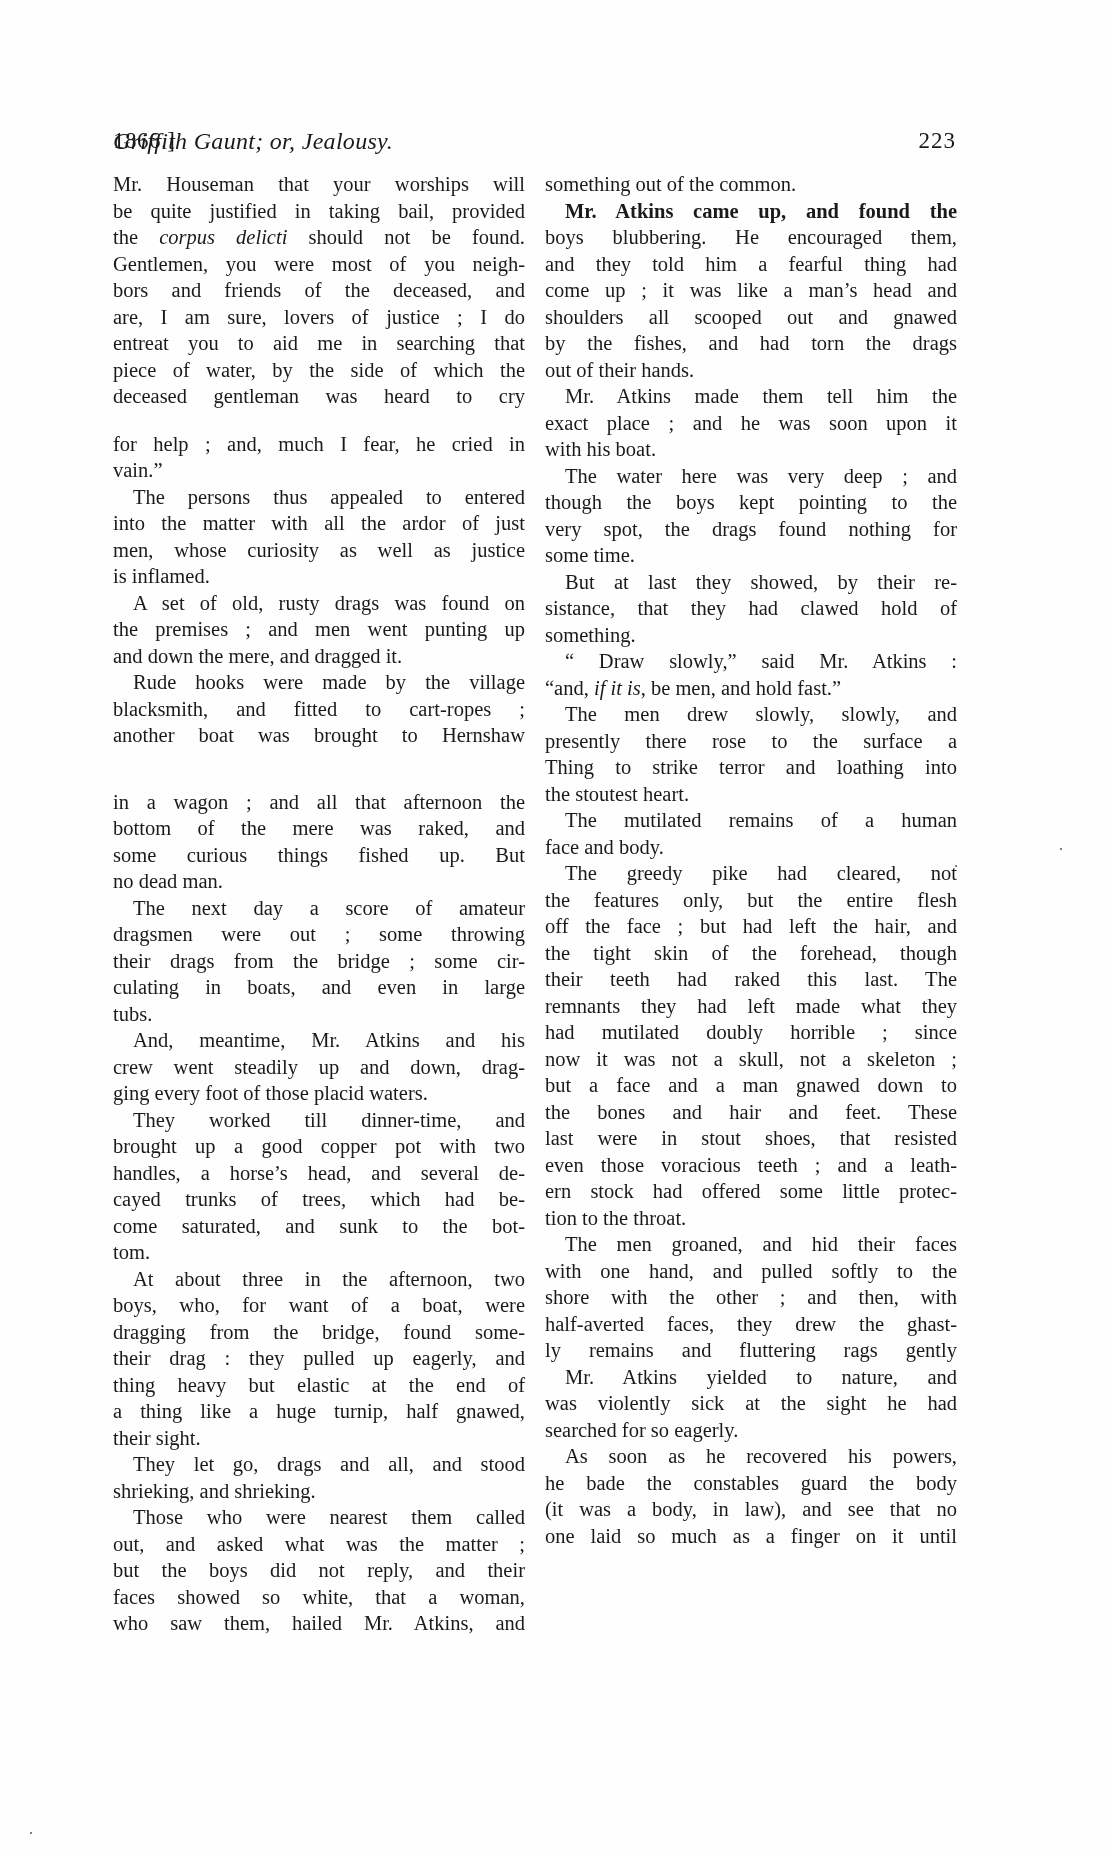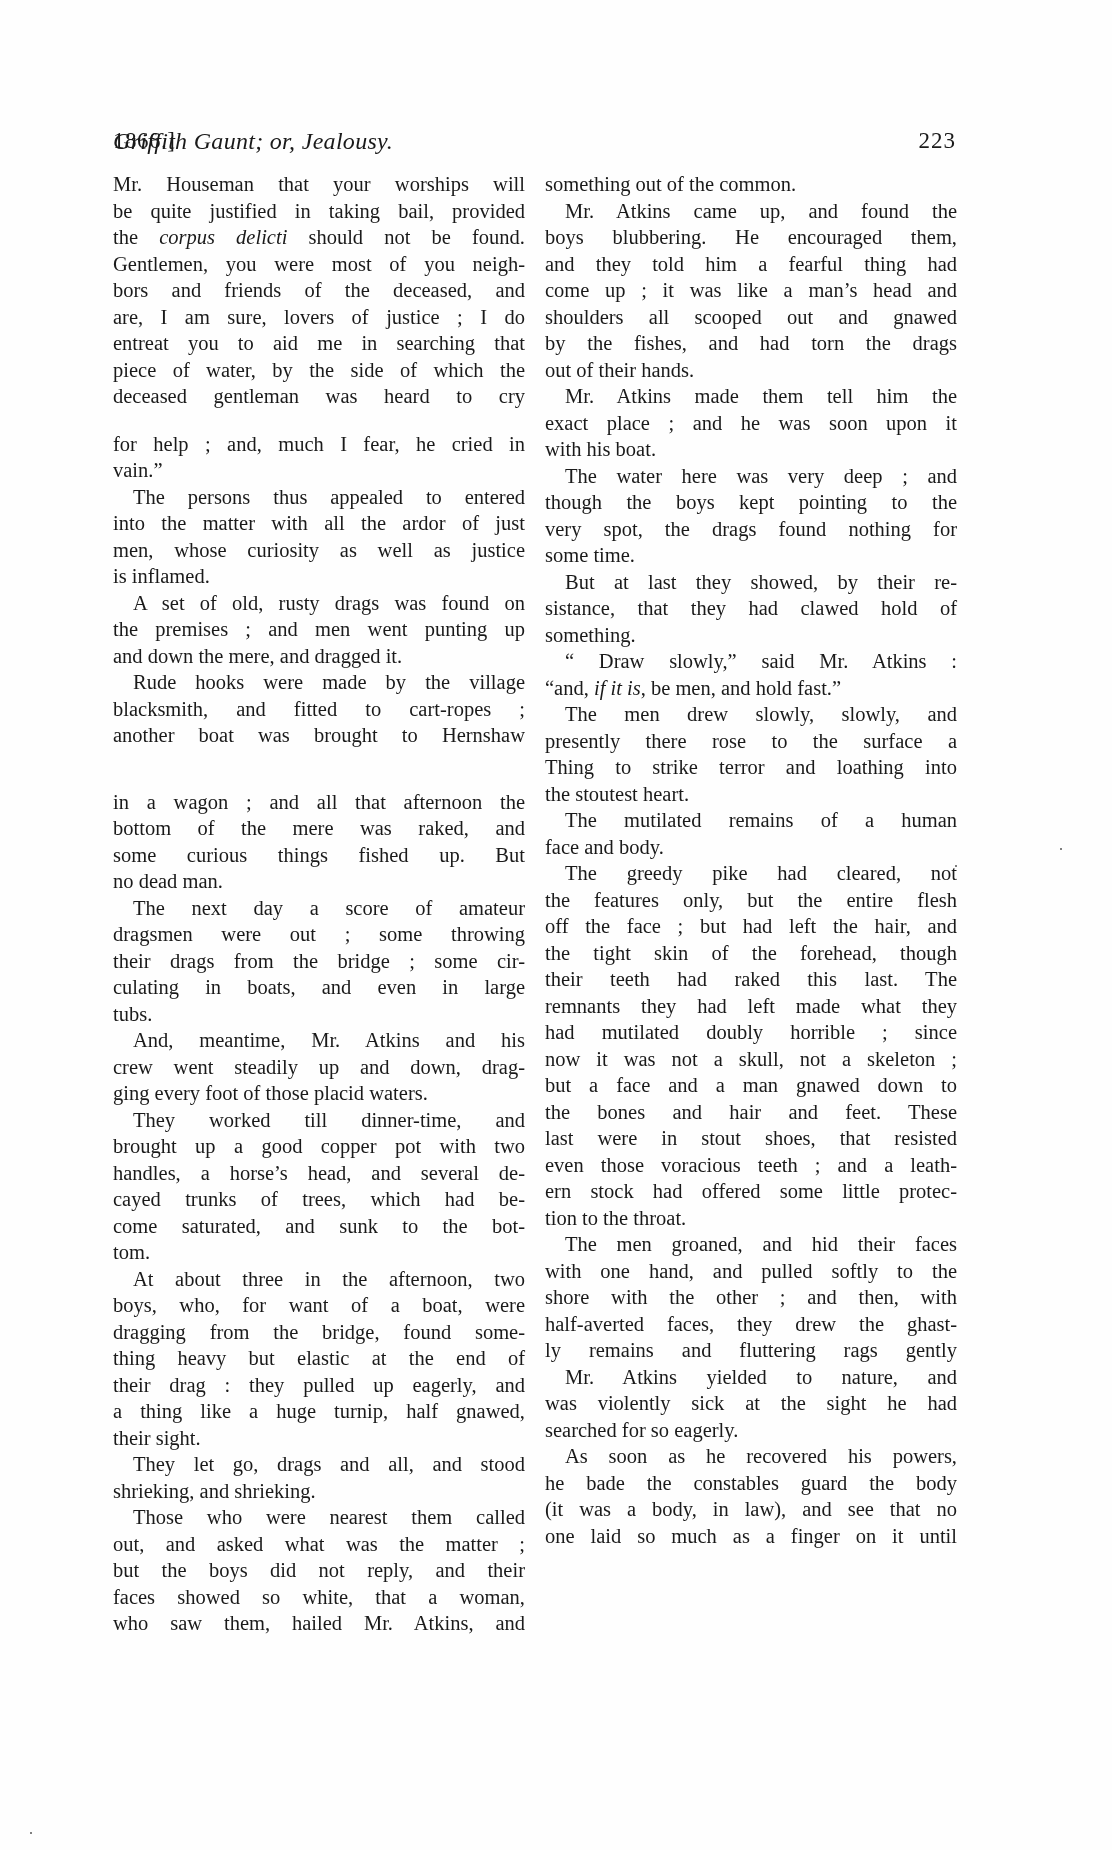--- a/index.html
+++ b/index.html
@@ -67,35 +67,35 @@
       <div class="line last">ging every foot of those placid waters.</div>
       <div class="line indent" style="white-space: nowrap;">They worked till dinner-time, and</div>
       <div class="line" style="white-space: nowrap;">brought up a good copper pot with two</div>
       <div class="line" style="white-space: nowrap;">handles, a horse’s head, and several de-</div>
       <div class="line" style="white-space: nowrap;">cayed trunks of trees, which had be-</div>
       <div class="line" style="white-space: nowrap;">come saturated, and sunk to the bot-</div>
       <div class="line last">tom.</div>
       <div class="line indent" style="white-space: nowrap;">At about three in the afternoon, two</div>
       <div class="line" style="white-space: nowrap;">boys, who, for want of a boat, were</div>
       <div class="line" style="white-space: nowrap;">dragging from the bridge, found some-</div>
+      <div class="line" style="white-space: nowrap;">their drag : they pulled up eagerly, and</div>
       <div class="line" style="white-space: nowrap;">thing heavy but elastic at the end of</div>
-      <div class="line" style="white-space: nowrap;">their drag : they pulled up eagerly, and</div>
       <div class="line" style="white-space: nowrap;">a thing like a huge turnip, half gnawed,</div>
       <div class="line last">their sight.</div>
       <div class="line indent" style="white-space: nowrap;">They let go, drags and all, and stood</div>
       <div class="line last">shrieking, and shrieking.</div>
       <div class="line indent" style="white-space: nowrap;">Those who were nearest them called</div>
       <div class="line" style="white-space: nowrap;">out, and asked what was the matter ;</div>
       <div class="line" style="white-space: nowrap;">but the boys did not reply, and their</div>
       <div class="line" style="white-space: nowrap;">faces showed so white, that a woman,</div>
       <div class="line" style="white-space: nowrap;">who saw them, hailed Mr. Atkins, and</div>
     </div>
   <div class="column col-right" id="col-right">
       <div class="line last">something out of the common.</div>
-      <div class="line indent" style="white-space: nowrap;">Mr. Atkins came up, and found the</div>
+      <div class="line indent" style="white-space: nowrap; font-weight: bold;">Mr. Atkins came up, and found the</div>
       <div class="line" style="white-space: nowrap;">boys blubbering.   He encouraged them,</div>
       <div class="line" style="white-space: nowrap;">and they told him a fearful thing had</div>
       <div class="line" style="white-space: nowrap;">come up ; it was like a man’s head and</div>
       <div class="line" style="white-space: nowrap;">shoulders all scooped out and gnawed</div>
       <div class="line" style="white-space: nowrap;">by the fishes, and had torn the drags</div>
       <div class="line last">out of their hands.</div>
       <div class="line indent" style="white-space: nowrap;">Mr. Atkins made them tell him the</div>
       <div class="line" style="white-space: nowrap;">exact place ; and he was soon upon it</div>
       <div class="line last">with his boat.</div>
       <div class="line indent" style="white-space: nowrap;">The water here was very deep ; and</div>

